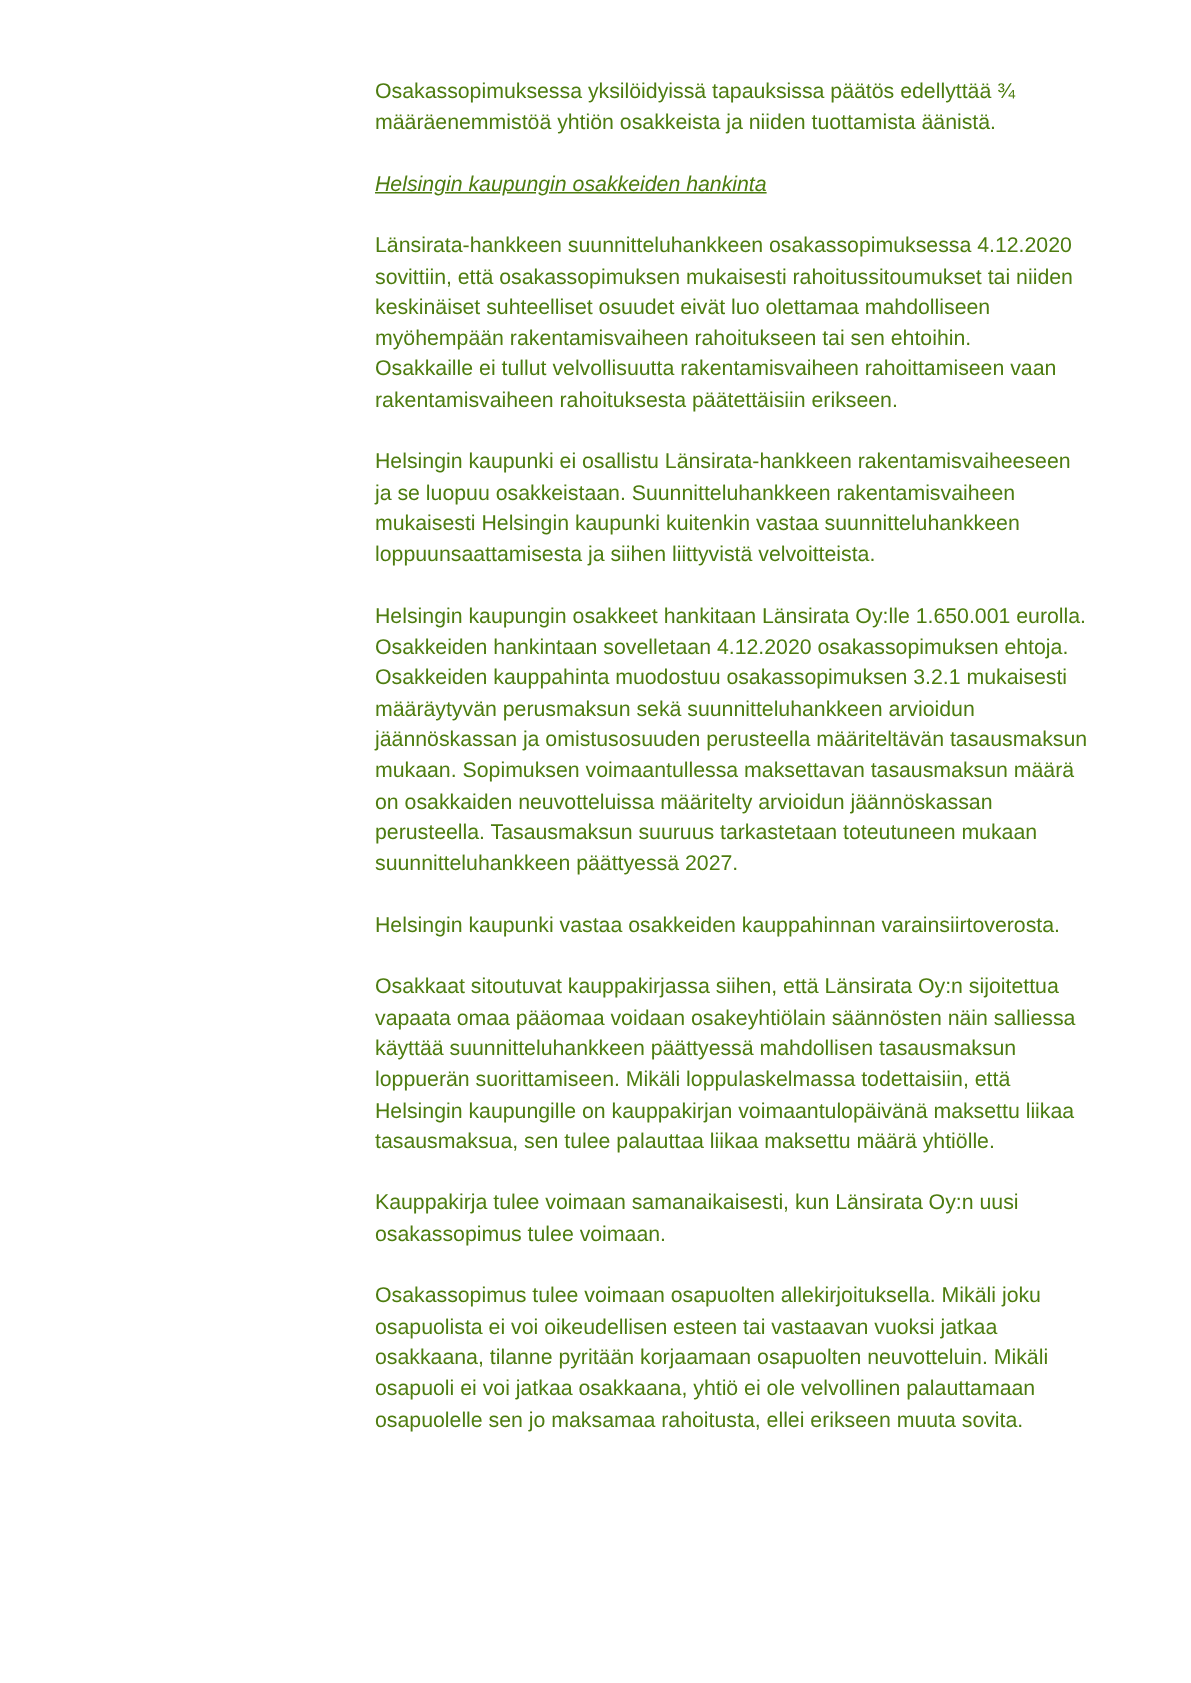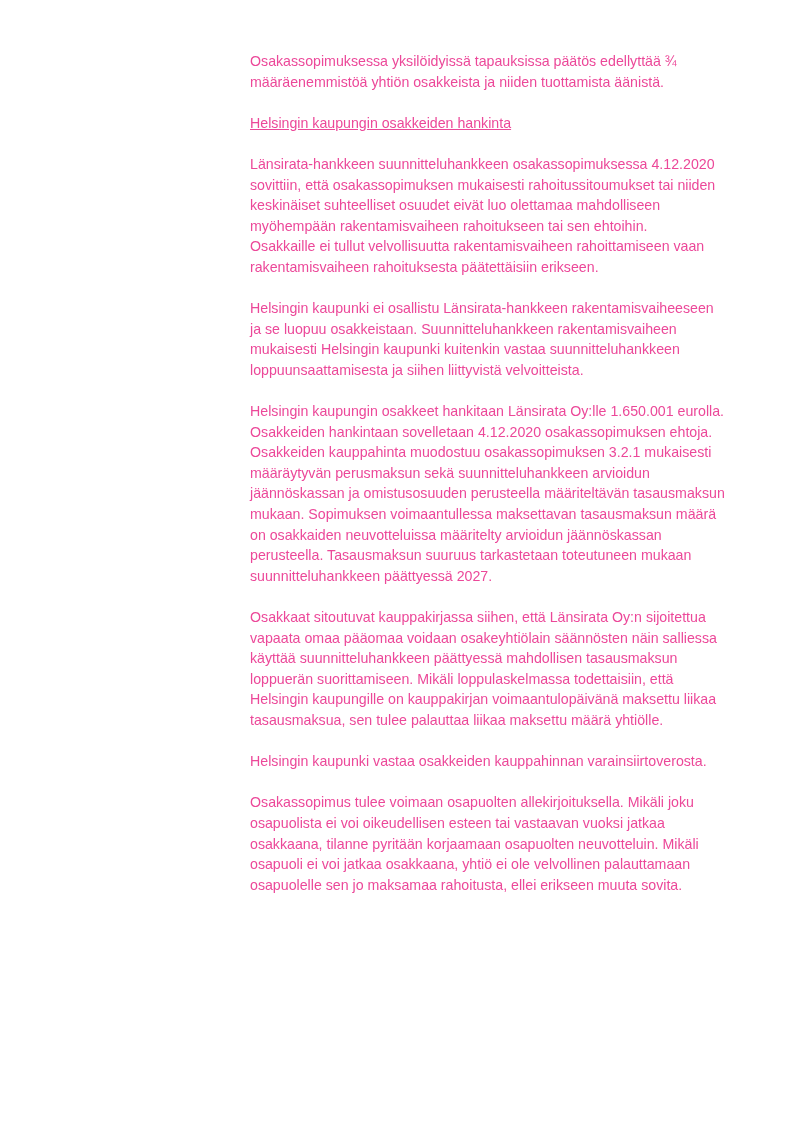--- a/index.html
+++ b/index.html
@@ -5,24 +5,24 @@
     html, body { margin: 0; padding: 0; background: #ffffff; }
     body { width: 794px; height: 1122px; position: relative; overflow: hidden; }
     .page {
       position: absolute;
       left: 250px;
       top: 51px;
       width: 490px;
       font-family: "Liberation Sans", sans-serif;
       font-size: 14.2px;
       line-height: 20.6px;
-      color: #ec4899;
+      color: #4d7c0f;
     }
     .para { margin: 0 0 20.6px 0; white-space: pre-line; }
-    .heading { margin: 0 0 20.6px 0; text-decoration: underline; }
+    .heading { margin: 0 0 20.6px 0; font-style: italic; text-decoration: underline; }
   </style>
 </head>
 <body>
 
 <div class="page">
   <p class="para">Osakassopimuksessa yksilöidyissä tapauksissa päätös edellyttää ¾
 määräenemmistöä yhtiön osakkeista ja niiden tuottamista äänistä.</p>
   <p class="heading">Helsingin kaupungin osakkeiden hankinta</p>
   <p class="para">Länsirata-hankkeen suunnitteluhankkeen osakassopimuksessa 4.12.2020
 sovittiin, että osakassopimuksen mukaisesti rahoitussitoumukset tai niiden
@@ -36,25 +36,27 @@
 loppuunsaattamisesta ja siihen liittyvistä velvoitteista.</p>
   <p class="para">Helsingin kaupungin osakkeet hankitaan Länsirata Oy:lle 1.650.001 eurolla.
 Osakkeiden hankintaan sovelletaan 4.12.2020 osakassopimuksen ehtoja.
 Osakkeiden kauppahinta muodostuu osakassopimuksen 3.2.1 mukaisesti
 määräytyvän perusmaksun sekä suunnitteluhankkeen arvioidun
 jäännöskassan ja omistusosuuden perusteella määriteltävän tasausmaksun
 mukaan. Sopimuksen voimaantullessa maksettavan tasausmaksun määrä
 on osakkaiden neuvotteluissa määritelty arvioidun jäännöskassan
 perusteella. Tasausmaksun suuruus tarkastetaan toteutuneen mukaan
 suunnitteluhankkeen päättyessä 2027.</p>
+  <p class="para">Helsingin kaupunki vastaa osakkeiden kauppahinnan varainsiirtoverosta.</p>
   <p class="para">Osakkaat sitoutuvat kauppakirjassa siihen, että Länsirata Oy:n sijoitettua
 vapaata omaa pääomaa voidaan osakeyhtiölain säännösten näin salliessa
 käyttää suunnitteluhankkeen päättyessä mahdollisen tasausmaksun
 loppuerän suorittamiseen. Mikäli loppulaskelmassa todettaisiin, että
 Helsingin kaupungille on kauppakirjan voimaantulopäivänä maksettu liikaa
 tasausmaksua, sen tulee palauttaa liikaa maksettu määrä yhtiölle.</p>
-  <p class="para">Helsingin kaupunki vastaa osakkeiden kauppahinnan varainsiirtoverosta.</p>
+  <p class="para">Kauppakirja tulee voimaan samanaikaisesti, kun Länsirata Oy:n uusi
+osakassopimus tulee voimaan.</p>
   <p class="para">Osakassopimus tulee voimaan osapuolten allekirjoituksella. Mikäli joku
 osapuolista ei voi oikeudellisen esteen tai vastaavan vuoksi jatkaa
 osakkaana, tilanne pyritään korjaamaan osapuolten neuvotteluin. Mikäli
 osapuoli ei voi jatkaa osakkaana, yhtiö ei ole velvollinen palauttamaan
 osapuolelle sen jo maksamaa rahoitusta, ellei erikseen muuta sovita.</p>
 </div>
 
 </body></html>

